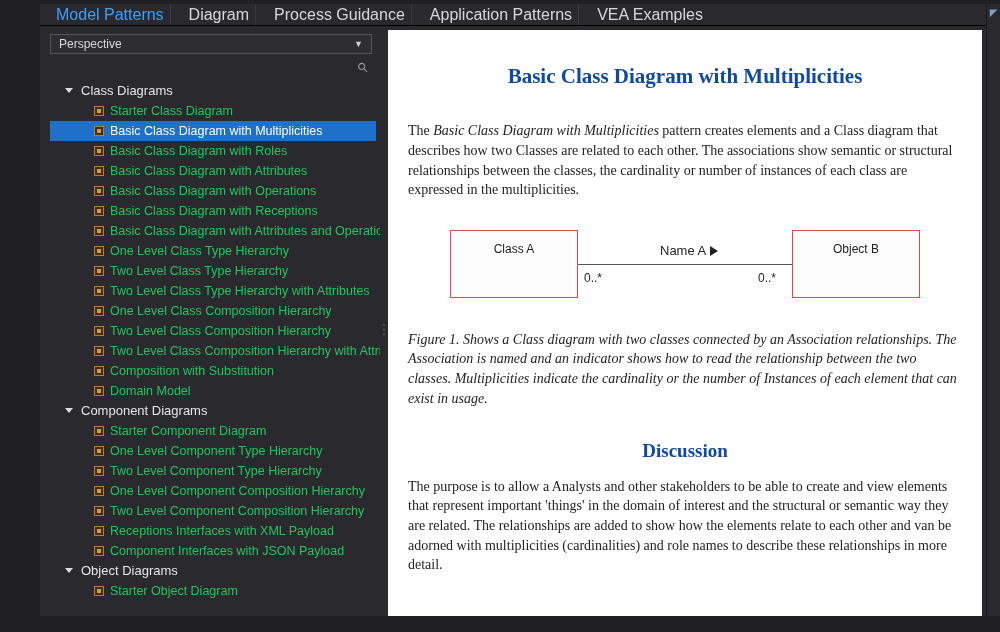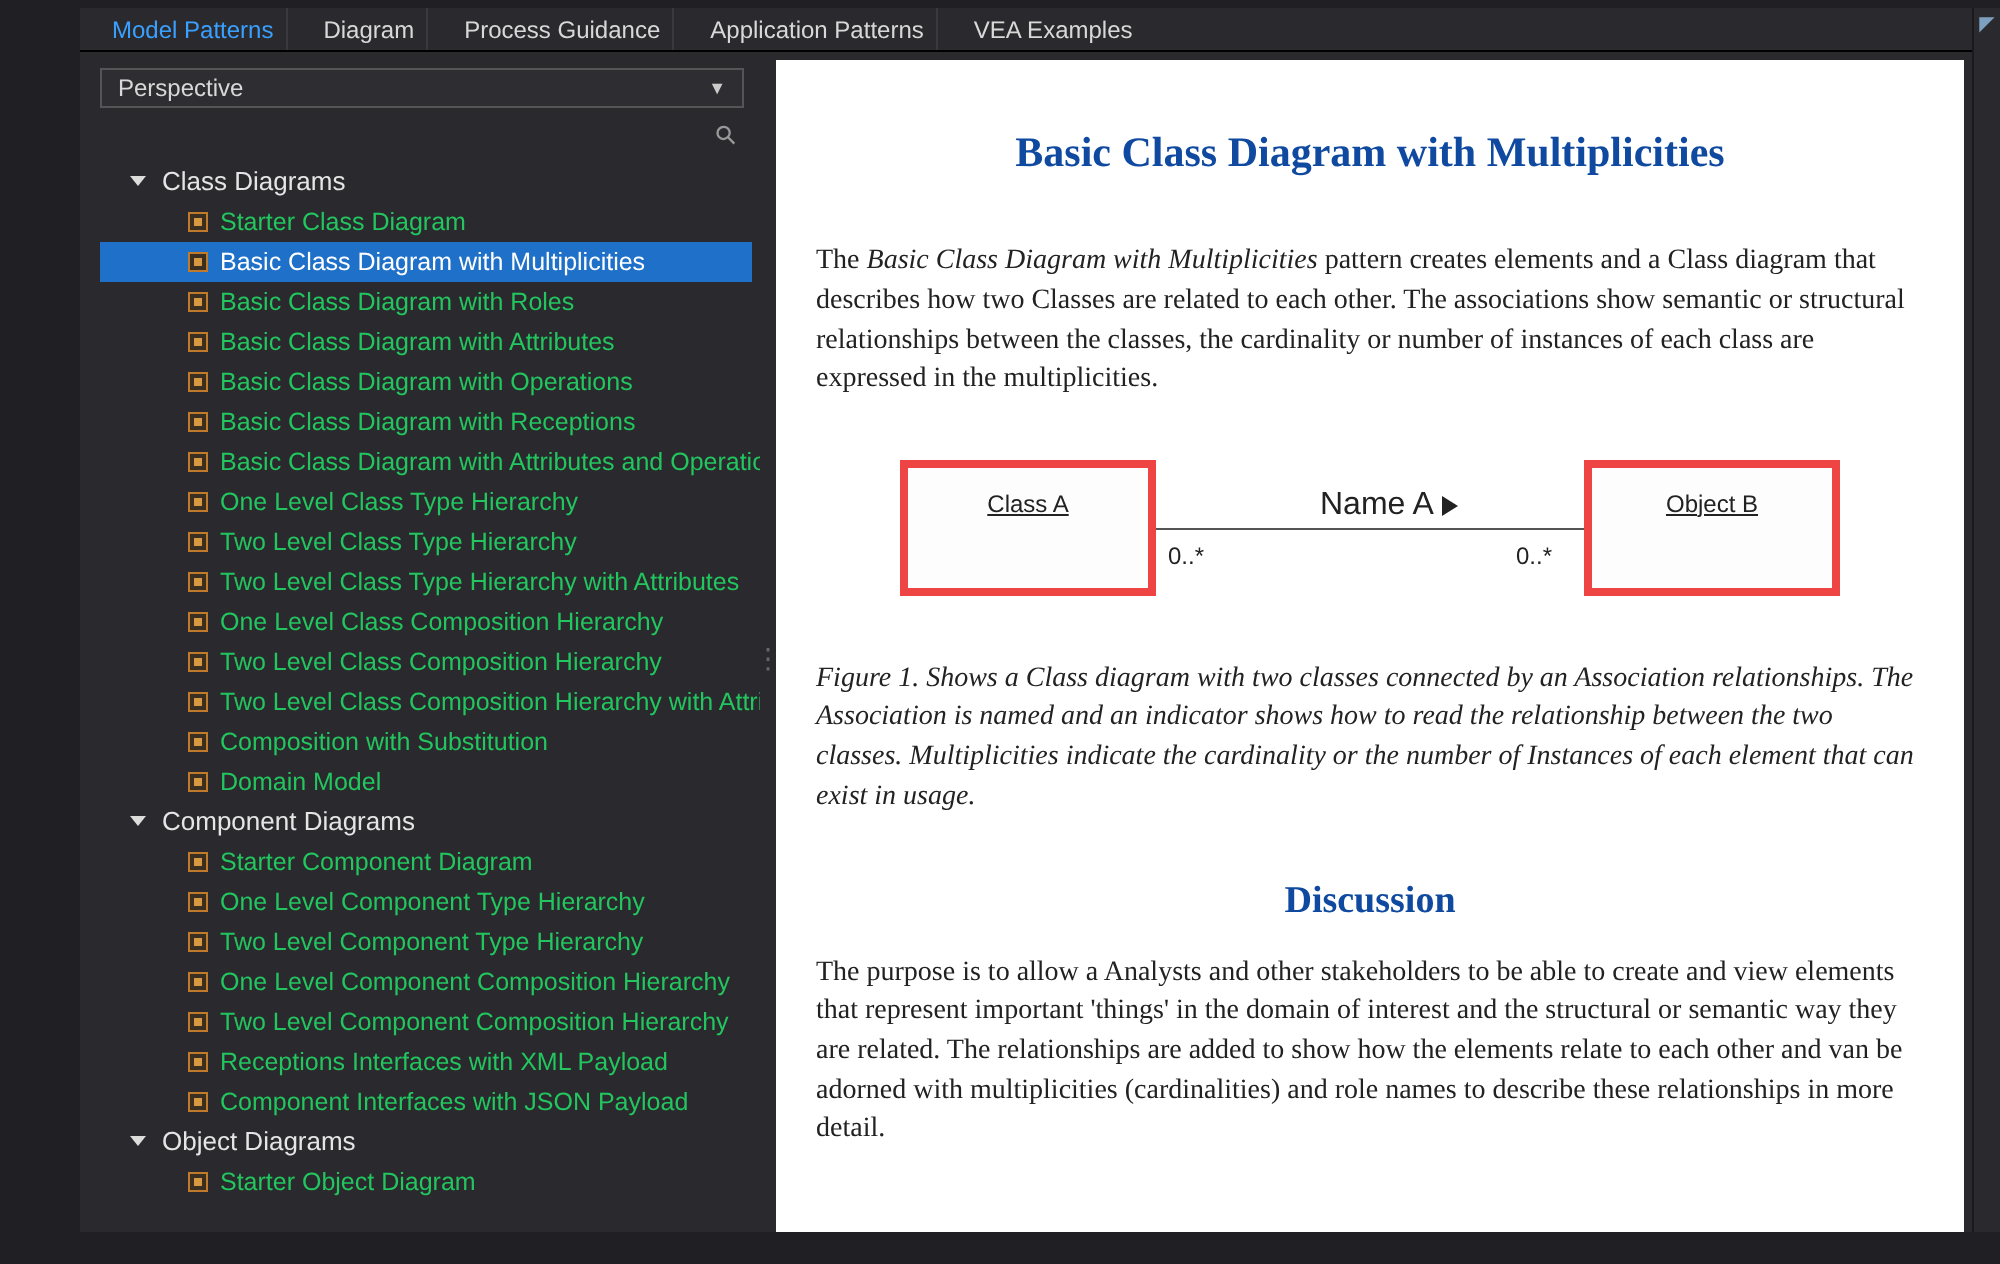--- a/index.html
+++ b/index.html
@@ -43,21 +43,21 @@
     height: 22px;
     border-bottom: 1px solid #000;
     padding-left: 10px;
     gap: 12px;
   }
   .tab {
     display: flex;
     align-items: center;
     padding: 0 6px;
     color: #d8d8d8;
-    font-size: 12px;
+    font-size: 16px;
     border-right: 1px solid #3a3a3e;
     cursor: pointer;
   }
   .tab.active { color: #3aa0ff; font-weight: 500; }
   .tab:last-child { border-right: none; }
 
   
   .split {
     display: flex;
     height: calc(100% - 22px);
@@ -218,25 +218,24 @@
     height: 90px;
     position: relative;
     font-family: sans-serif;
     font-size: 12px;
   }
   .cls {
     position: absolute;
     top: 0;
     width: 128px;
     height: 68px;
-    border: 4px solid #ef4444;
+    border: 1px solid #ef4444;
     background: #fdfdfd;
     text-align: center;
     padding-top: 10px;
-    text-decoration: underline;
   }
   .clsA { left: 0; }
   .clsB { right: 0; }
   .line {
     position: absolute;
     top: 34px;
     left: 128px;
     width: 214px;
     height: 1px;
     background: #555;
@@ -246,21 +245,21 @@
     top: 40px;
     font-size: 12px;
     color:#222;
   }
   .multA { left: 134px; }
   .multB { left: 308px; }
   .assoc {
     position: absolute;
     top: 12px;
     left: 210px;
-    font-size: 16px;
+    font-size: 13px;
     color:#222;
     display:flex; align-items:center; gap:4px;
   }
   .assoc .arrow {
     width: 0; height: 0;
     border-left: 8px solid #222;
     border-top: 5px solid transparent;
     border-bottom: 5px solid transparent;
   }
 

